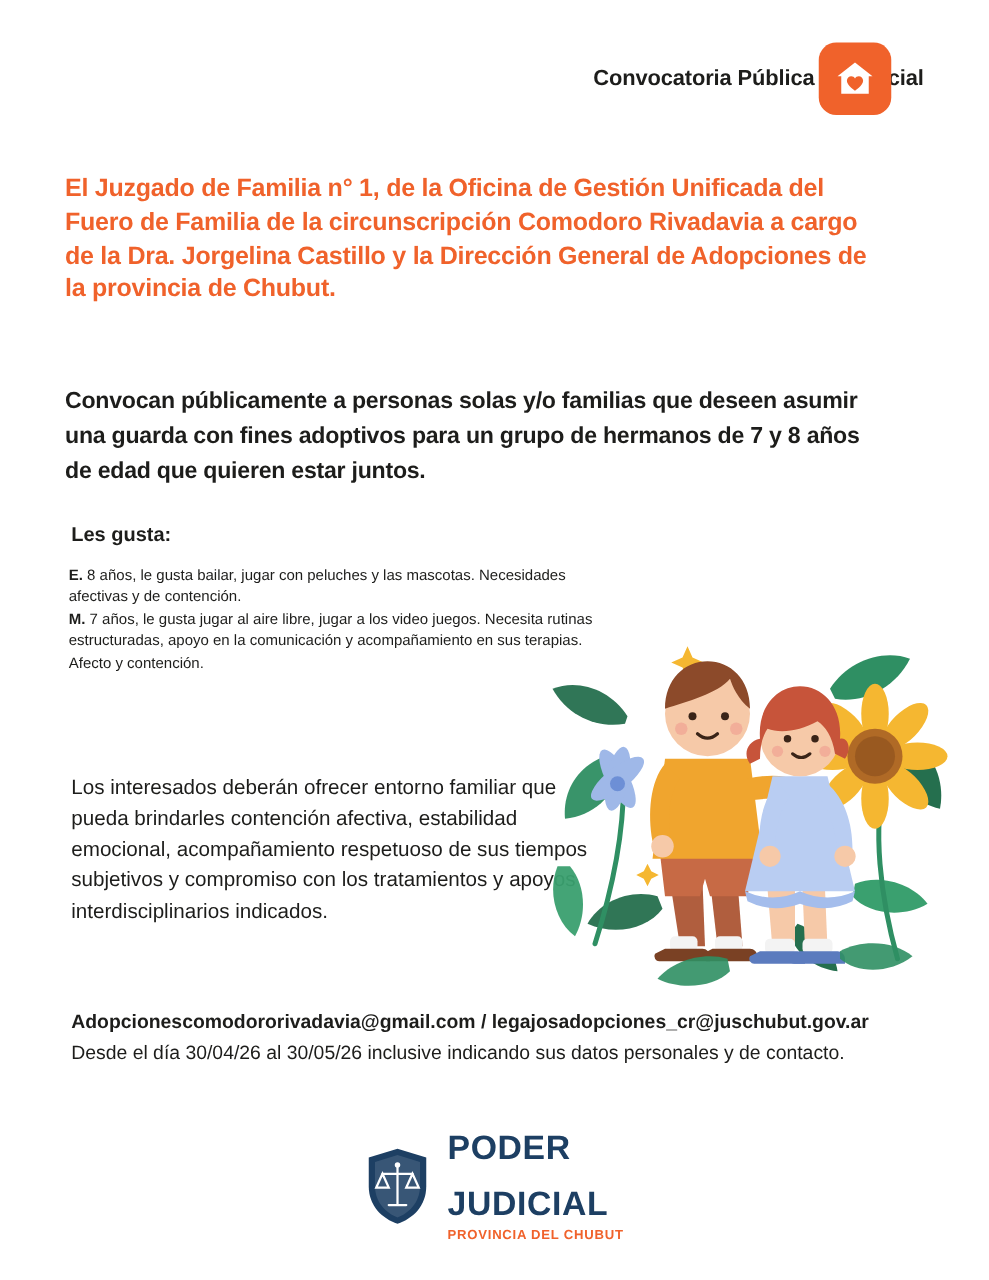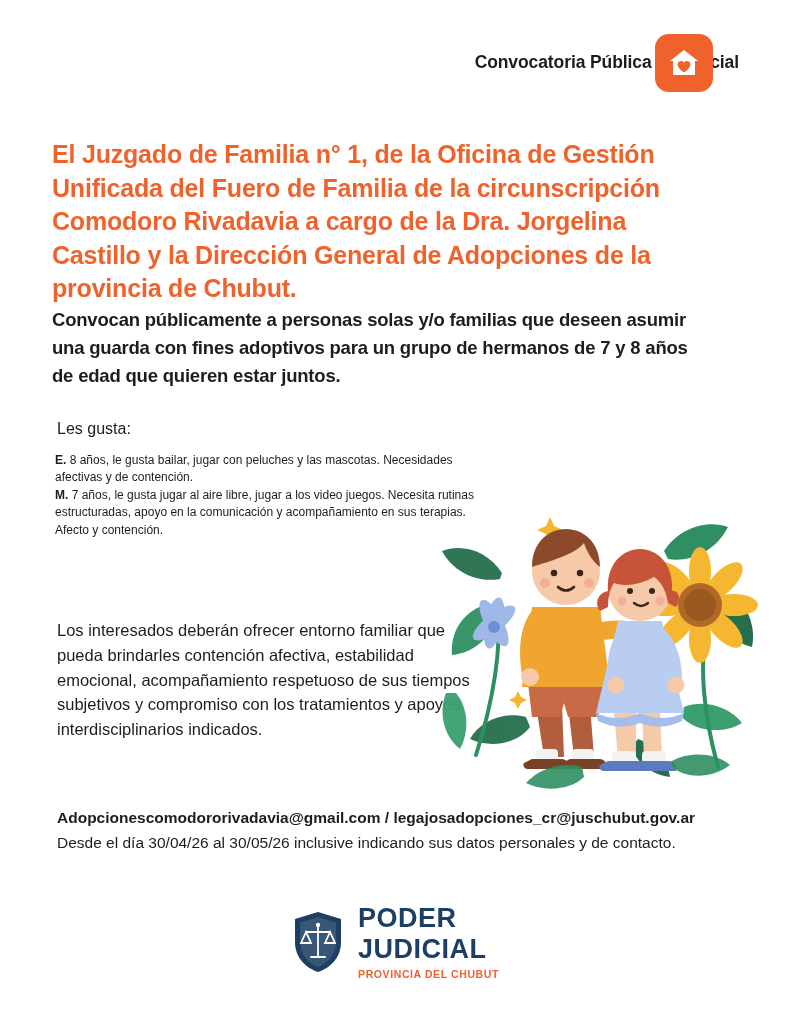--- a/index.html
+++ b/index.html
@@ -54,21 +54,21 @@
   }
   .logo-badge svg { display: block; }
 
   
   .headline {
     position: absolute;
     top: 138px;
     left: 52px;
     width: 660px;
     color: #f0622b;
-    font-size: 25px;
+    font-size: 20px;
     font-weight: bold;
     line-height: 1.34;
     letter-spacing: -0.2px;
   }
 
   
   .subhead {
     position: absolute;
     top: 306px;
     left: 52px;
@@ -79,21 +79,21 @@
     line-height: 1.5;
     letter-spacing: -0.2px;
   }
 
   
   .likes-title {
     position: absolute;
     top: 420px;
     left: 57px;
     font-size: 16px;
-    font-weight: normal;
+    font-weight: bold;
     color: #1d1d1b;
   }
   .likes-body {
     position: absolute;
     top: 452px;
     left: 55px;
     width: 440px;
     font-size: 12px;
     line-height: 1.45;
     color: #1d1d1b;
@@ -159,21 +159,21 @@
     letter-spacing: 0.5px;
     color: #1d3f63;
     display: block;
   }
   .footer-text .l2 {
     font-size: 27px;
     font-weight: bold;
     letter-spacing: 0.5px;
     color: #1d3f63;
     display: block;
-    margin-top: 4px;
+    margin-top: 18px;
   }
   .footer-text .l3 {
     font-size: 10.5px;
     font-weight: bold;
     letter-spacing: 0.6px;
     color: #f0622b;
     display: block;
     margin-top: 6px;
   }
 </style>

